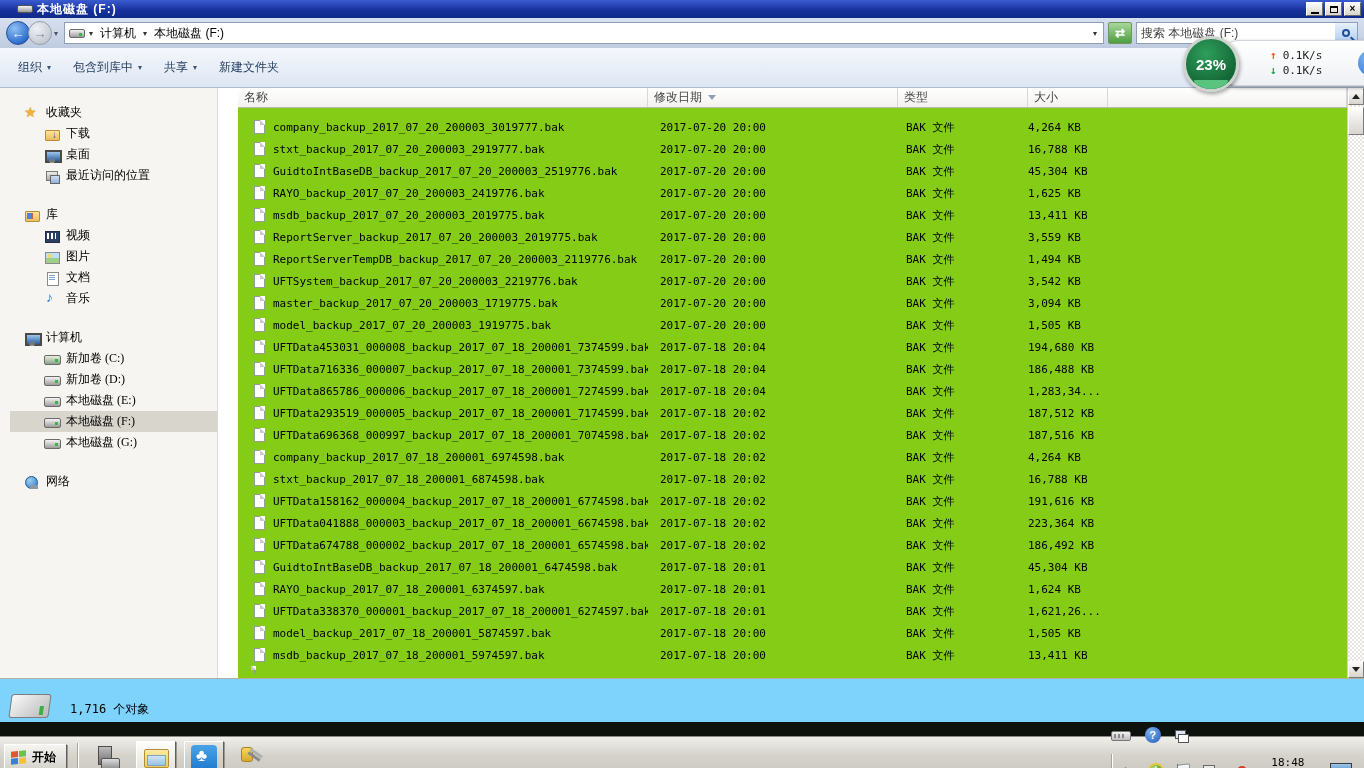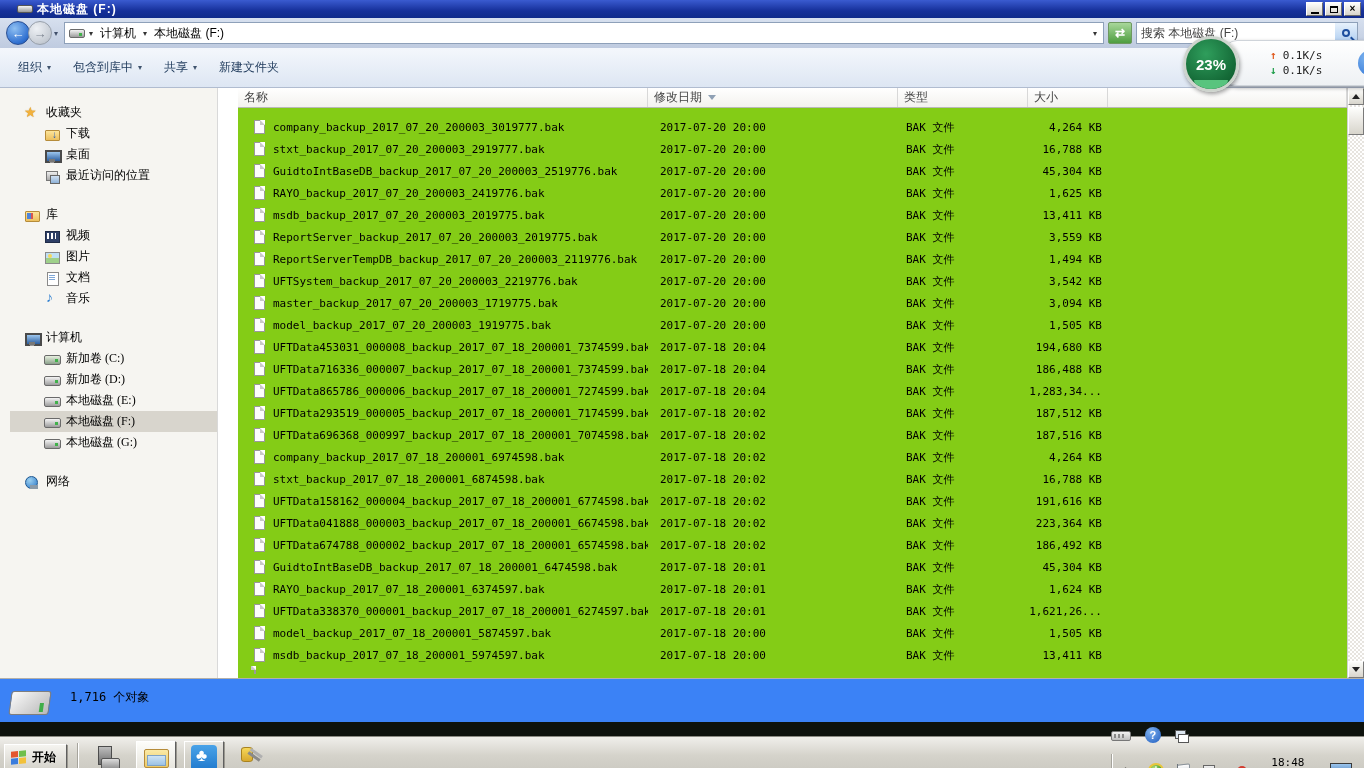--- a/index.html
+++ b/index.html
@@ -115,36 +115,36 @@
   .hdr-cell { border-right:1px solid #d8d8d8; padding:2px 6px; display:flex; align-items:center; gap:6px; overflow:hidden; white-space:nowrap; }
   .sort-arrow { width:0; height:0; border-left:4px solid transparent; border-right:4px solid transparent; border-top:5px solid #8fa0b4; }
   .rows-viewport { flex:1; overflow:hidden; padding-top:8px; }
   .row { height:22px; display:grid; grid-template-columns:410px 250px 130px 80px 1fr; align-items:center;
     font-family:"DejaVu Sans Mono",monospace; font-size:11px; color:#000; }
   .cell { white-space:nowrap; overflow:hidden; }
   .cell.name { display:flex; align-items:flex-end; gap:8px; padding-left:16px; }
   .fileicon { width:11px; height:14px; background:#fdfdfd; border:1px solid #9a9a9a; position:relative; flex:none; }
   .fileicon::before { content:""; position:absolute; right:-1px; top:-1px; border-style:solid; border-width:0 5px 5px 0; border-color:transparent #fff #c9c9c9 transparent; }
   .cell.date { padding-left:12px; } .cell.type { padding-left:8px; }
-  .cell.size { text-align:right; padding-right:6px; }
+  .cell.size { padding-right:6px; }
   .partial-row { height:8px; overflow:hidden; padding-left:16px; }
 
   
   .vscroll { width:17px; display:flex; flex-direction:column; border-left:1px solid #d0d0d0; }
   .sc-btn { height:17px; background:linear-gradient(#fdfdfb,#d8d5cc); border:1px solid #fff;
     border-right-color:#7a7a7a; border-bottom-color:#7a7a7a; display:flex; align-items:center; justify-content:center; }
   .sc-track { flex:1; background:#fff; background-image:conic-gradient(#e7e4df 25%,#fff 0 50%,#e7e4df 0 75%,#fff 0);
     background-size:4px 4px; position:relative; }
   .sc-thumb { position:absolute; top:2px; left:0; right:0; height:28px; background:linear-gradient(#fdfdfb,#d8d5cc);
     border:1px solid #fff; border-right-color:#7a7a7a; border-bottom-color:#7a7a7a; }
   .tri-up { width:0; height:0; border-left:4px solid transparent; border-right:4px solid transparent; border-bottom:5px solid #222; }
   .tri-dn { width:0; height:0; border-left:4px solid transparent; border-right:4px solid transparent; border-top:5px solid #222; }
 
   
-  .statusbar { height:44px; background:#3b82f6; border-top:1px solid #b4b0a8; display:flex; align-items:flex-start; padding:4px 10px; gap:20px; }
+  .statusbar { height:44px; background:#7dd3fc; border-top:1px solid #b4b0a8; display:flex; align-items:flex-end; padding:4px 10px; gap:20px; }
   .big-drive { width:40px; height:24px; margin-top:8px; background:linear-gradient(135deg,#fafafa,#b9b9b9); border:1px solid #7e7e7e;
     border-radius:3px; position:relative; transform:skewX(-8deg); }
   .big-drive::after { content:""; position:absolute; right:5px; bottom:2px; width:4px; height:9px; background:#3fae49; }
   .status-text { margin-top:6px; font-family:"DejaVu Sans Mono",monospace; font-size:12px; color:#000; }
 
   .desktop-gap { height:14px; }
 
   
   .taskbar { height:42px; background:linear-gradient(#f0efeb,#d5d3cb 45%,#c7c5bd); border-top:1px solid #8a8a82;
     display:flex; align-items:center; padding:0 4px; gap:6px; }

